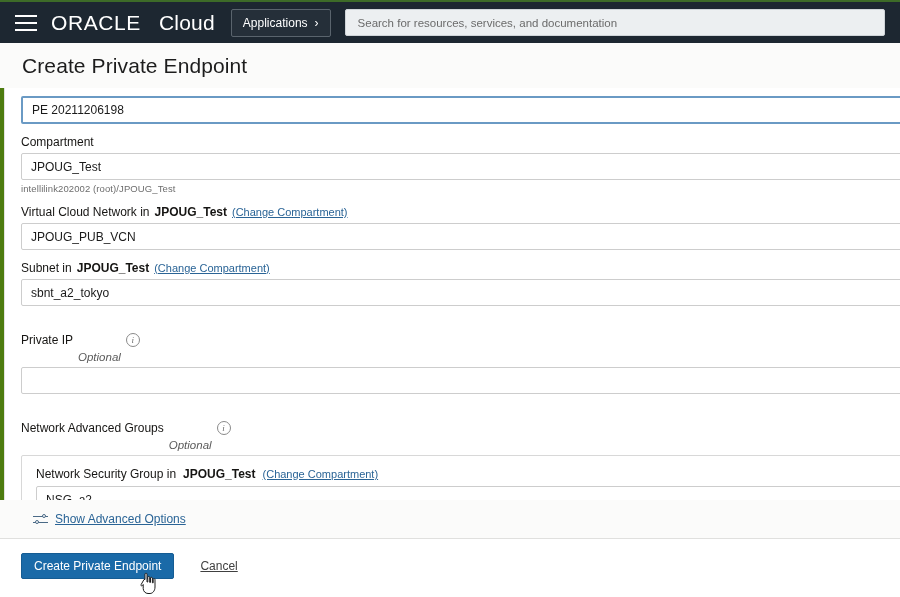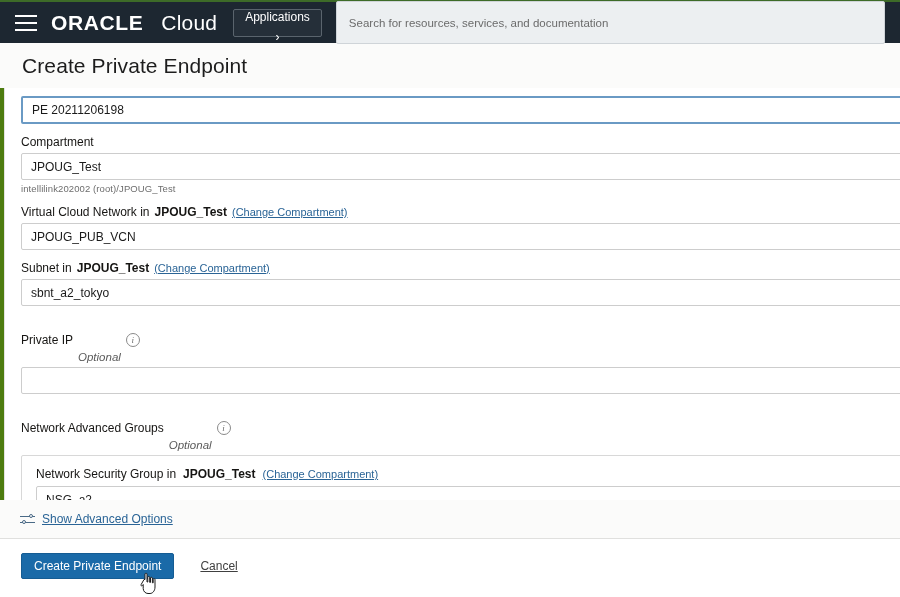--- a/index.html
+++ b/index.html
@@ -47,21 +47,21 @@
   .brand {
     display: flex;
     align-items: baseline;
     margin-right: 16px;
     white-space: nowrap;
   }
   .brand-oracle {
     font-family: "Liberation Sans", sans-serif;
     font-size: 21px;
     letter-spacing: 0.6px;
-    font-weight: 700;
+    font-weight: 400;
     color: #ffffff;
   }
   .brand-cloud {
     font-size: 21px;
     color: #ffffff;
     font-weight: 400;
     margin-left: 18px;
     letter-spacing: 0.2px;
   }
   .apps-btn {
@@ -71,30 +71,29 @@
     background: #252f39;
     color: #ffffff;
     font-size: 12px;
     padding: 0 11px;
     display: flex;
     align-items: center;
     gap: 7px;
     cursor: pointer;
     margin-right: 14px;
     box-sizing: border-box;
-    flex-direction: column;
   }
   .apps-btn .chev {
     font-size: 12px;
     line-height: 1;
     color: #ffffff;
   }
   .search-box {
     flex: 1;
-    height: 43px;
+    height: 27px;
     margin-right: 15px;
     background: #eceff1;
     border: 1px solid #cfd4d8;
     border-radius: 2px;
     display: flex;
     align-items: center;
     padding: 0 10px;
     box-sizing: border-box;
     max-width: 560px;
   }
@@ -228,21 +227,21 @@
     gap: 7px;
     white-space: nowrap;
   }
 
   
   .adv-row {
     background: #fbfbfa;
     height: 38px;
     display: flex;
     align-items: center;
-    padding-left: 20px;
+    padding-left: 33px;
     box-sizing: border-box;
     gap: 7px;
   }
   .sliders-icon {
     width: 15px;
     height: 13px;
     position: relative;
     display: inline-block;
   }
   .sliders-icon i {

